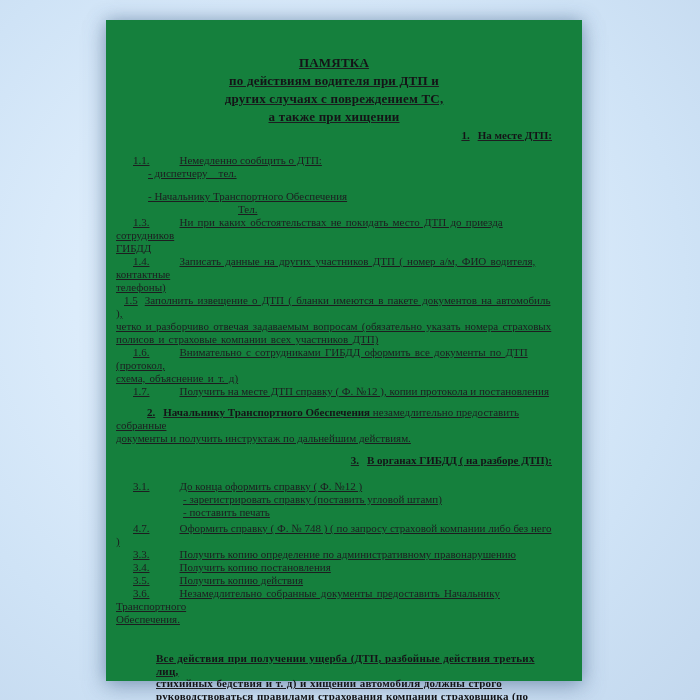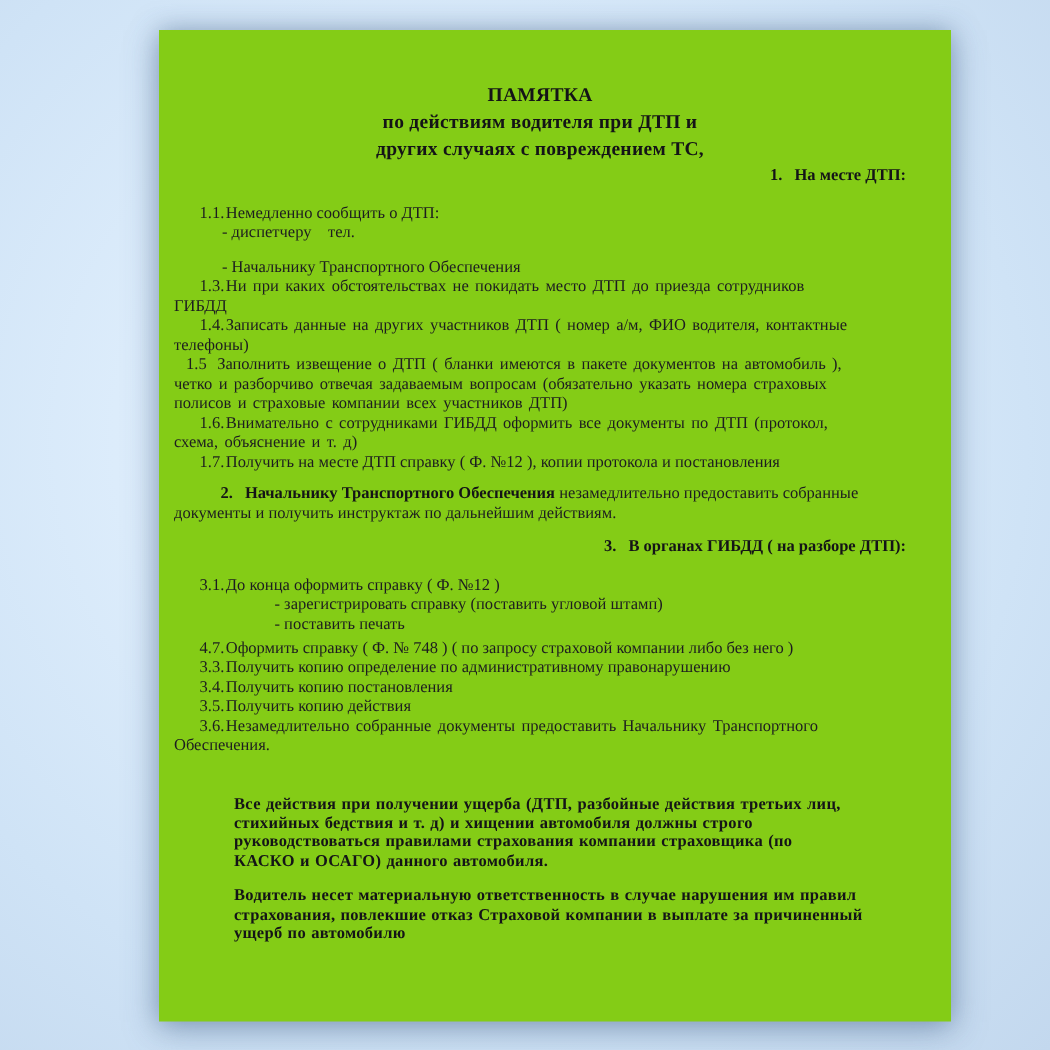--- a/index.html
+++ b/index.html
@@ -6,41 +6,42 @@
   html,body { width:700px; height:700px; }
   body {
     position:relative;
     overflow:hidden;
     background: radial-gradient(ellipse at 42% 42%, #e7f3fe 0%, #dcecfb 38%, #cfe3f6 68%, #c3d8ee 100%);
     font-family: "Liberation Serif", serif;
   }
   .page {
     position:absolute;
     left:106px; top:20px;
-    width:528px; height:661px;
-    background:#84cc16;
+    width:476px; height:661px;
+    background:#15803d;
     box-shadow: 0 0 16px rgba(82,112,148,0.50), 0 7px 22px rgba(82,112,148,0.35);
     padding:34px 30px 0 10px;
     color:#1d1d20;
     font-size:11px;
     line-height:13px;
+    text-decoration:underline;
   }
   .title {
     text-align:center;
     font-weight:bold;
     font-size:13px;
     line-height:18px;
     letter-spacing:0.2px;
     color:#141417;
   }
   .sec-head { font-weight:bold; text-indent:31px; color:#141417;text-align:right; }
   #sec1-head { margin-top:3px; }
   #sec3-head { margin-top:9px; }
   .item { text-indent:17px; white-space:pre-line; }
-  .item .num { margin-right:1px; }
+  .item .num { margin-right:30px; }
   .sec-head .num { margin-right:8px; }
   #item-1-5 { text-indent:8px; }
   #item-1-5 .num { margin-right:7px; }
   .multiline { text-align:left; word-spacing:1.5px; }
   #item-1-1 { margin-top:12px; }
   .sub-indent-1 { margin-left:32px; }
   #sub-chief { margin-top:10px; }
   .sub-phone { margin-left:122px; }
   #item-1-2 { margin-top:3px; }
   .sub-indent-3 { margin-left:67px; }
@@ -67,27 +68,29 @@
 </style>
 </head>
 <body>
 
 <div class="page">
 
   <div class="title">
     <div>ПАМЯТКА</div>
     <div>по действиям водителя при ДТП и</div>
     <div>других случаях с повреждением ТС,</div>
+    <div>а также при хищении</div>
   </div>
 
   <p class="sec-head" id="sec1-head"><span class="num">1.</span><span>На месте ДТП:</span></p>
 
   <p class="item" id="item-1-1"><span class="num">1.1.</span><span>Немедленно сообщить о ДТП:</span></p>
   <p class="sub-indent-1">- диспетчеру&nbsp;&nbsp;&nbsp;&nbsp;тел.</p>
   <p class="sub-indent-1" id="sub-chief">- Начальнику Транспортного Обеспечения</p>
+  <p class="sub-phone">Тел.</p>
 
   <p class="item multiline"><span class="num">1.3.</span><span>Ни при каких обстоятельствах не покидать место ДТП до приезда сотрудников
 ГИБДД</span></p>
   <p class="item multiline"><span class="num">1.4.</span><span>Записать данные на других участников ДТП ( номер а/м, ФИО водителя, контактные
 телефоны)</span></p>
   <p class="item multiline" id="item-1-5"><span class="num">1.5</span><span>Заполнить извещение о ДТП ( бланки имеются в пакете документов на автомобиль ),
 четко и разборчиво отвечая задаваемым вопросам (обязательно указать номера страховых
 полисов и страховые компании всех участников ДТП)</span></p>
   <p class="item multiline"><span class="num">1.6.</span><span>Внимательно с сотрудниками ГИБДД оформить все документы по ДТП (протокол,
 схема, объяснение и т. д)</span></p>

